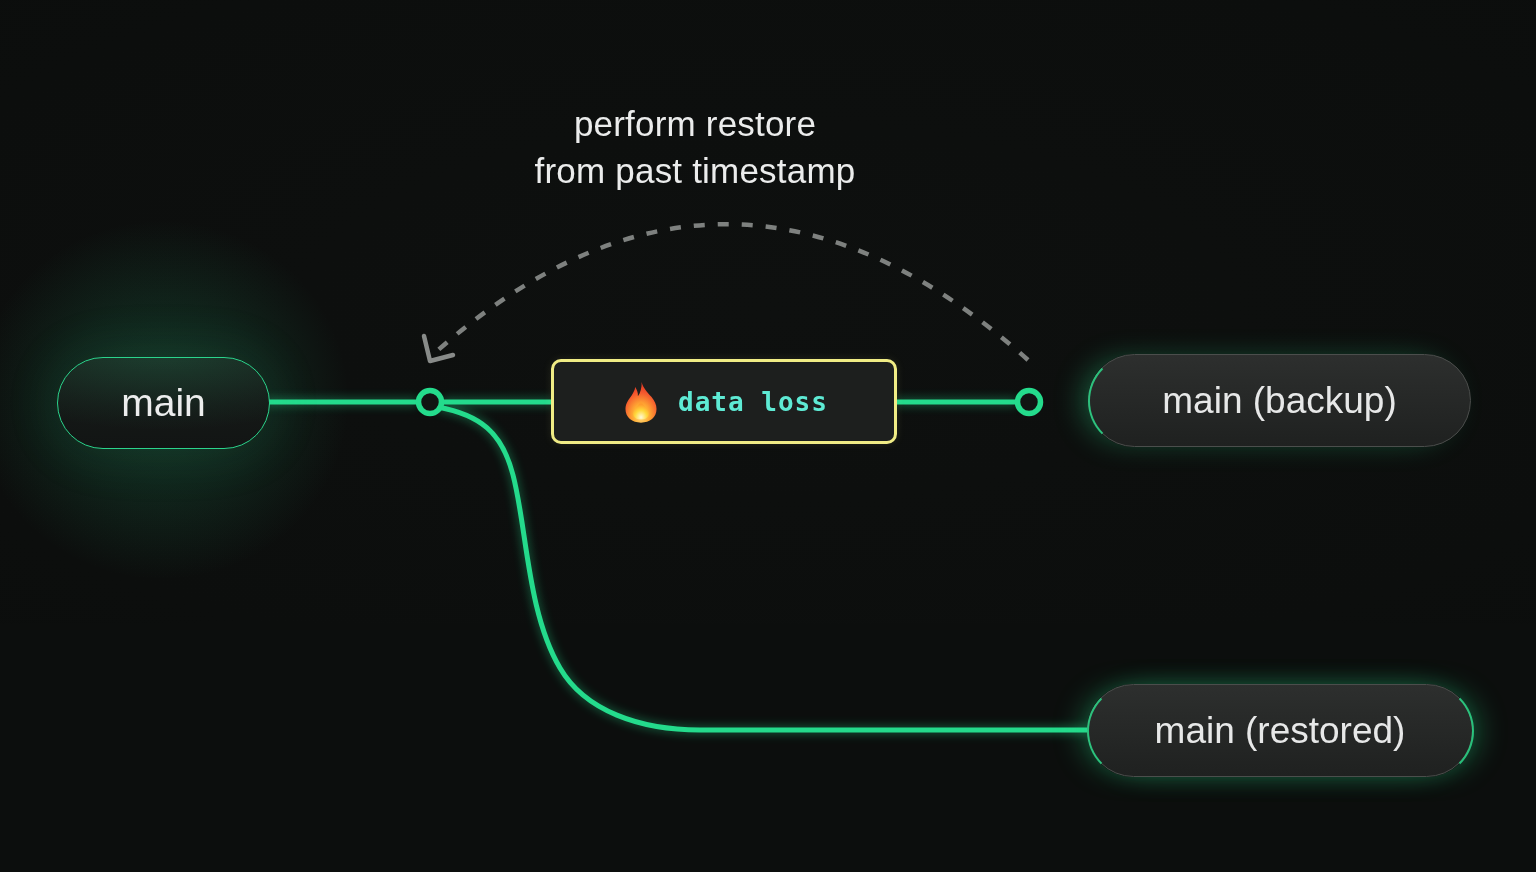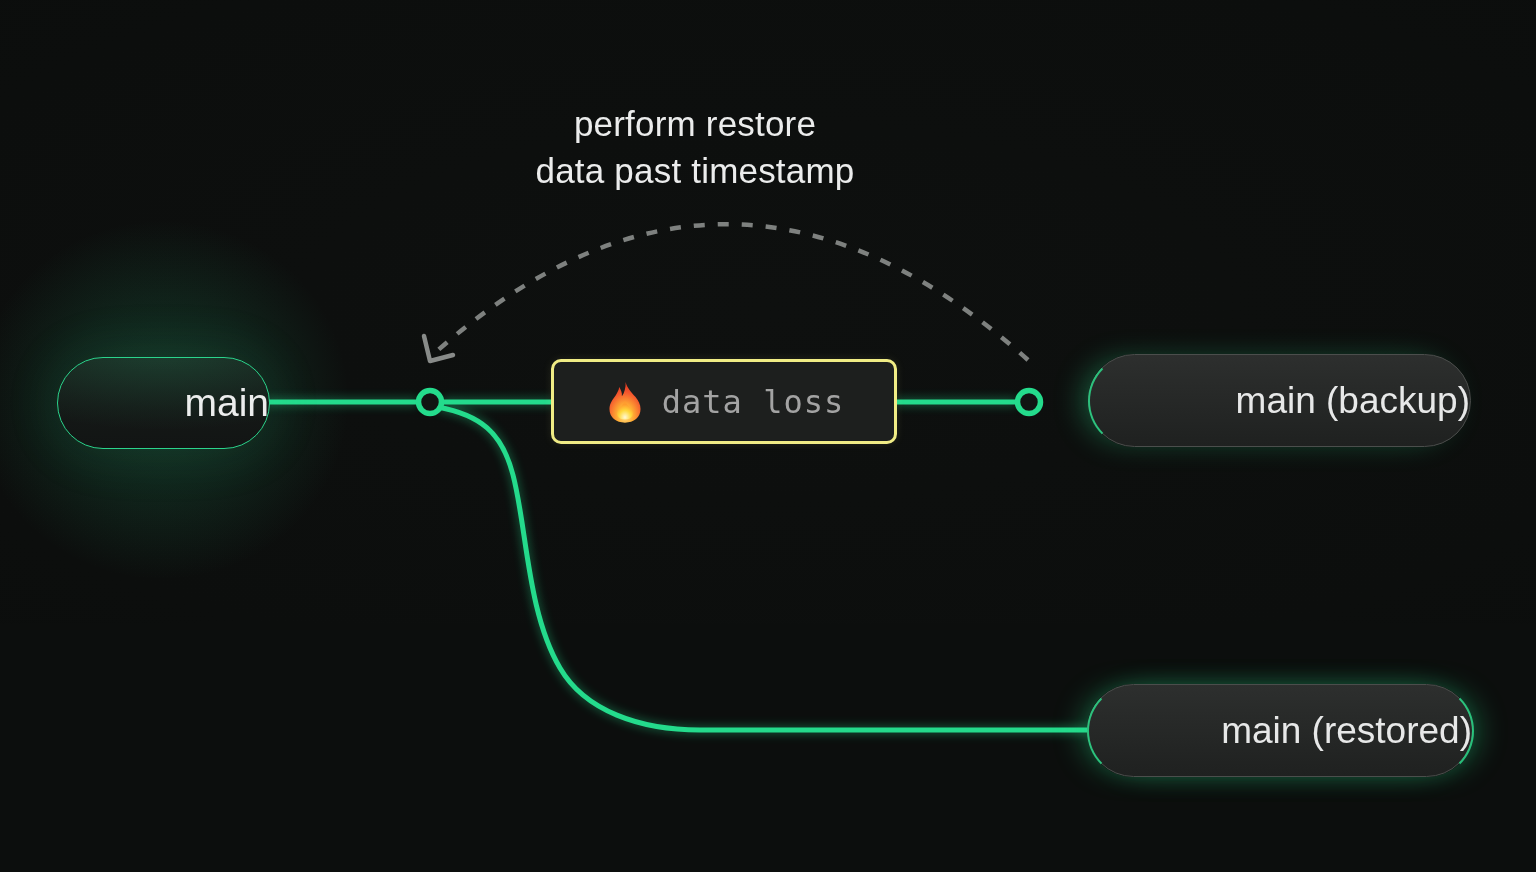--- a/index.html
+++ b/index.html
@@ -33,21 +33,21 @@
     transform: translateX(-50%);
     text-align: center;
     color: #ebecec;
     font-size: 35px;
     line-height: 47px;
     letter-spacing: 0.2px;
     white-space: nowrap;
   }
   .pill {
     position: absolute;
-    display: flex; align-items: center; justify-content: flex-end;
+    display: flex; align-items: center; justify-content: center;
     border-radius: 60px;
     color: #eceded;
     white-space: nowrap;
   }
   .pill-main {
     left: 57px; top: 357px; width: 211px; height: 90px;
     border: 1.5px solid #2bd48c;
     background:
       radial-gradient(140% 120% at 50% -10%, rgba(44,190,125,0.22) 0%, rgba(44,190,125,0.05) 55%, rgba(0,0,0,0) 75%),
       linear-gradient(180deg, #181c1a 0%, #121514 100%);
@@ -80,23 +80,23 @@
     box-sizing: border-box;
     border: 3px solid #f0ec85;
     border-radius: 10px;
     background: #1d1f1e;
     display: flex; align-items: center; justify-content: center;
     gap: 16px;
     box-shadow: 0 0 10px rgba(240,236,133,0.10);
   }
   .event-label {
     font-family: "DejaVu Sans Mono", "Liberation Mono", monospace;
-    font-weight: 400;
-    font-size: 32px;
-    color: #a3a3a3;
+    font-weight: 700;
+    font-size: 26px;
+    color: #5eead4;
     letter-spacing: 1px;
   }
   .flame { width: 42px; height: 44px; }
 </style>
 </head>
 <body>
 
 <div class="canvas">
 
   <div class="halo"></div>
@@ -122,21 +122,21 @@
 
     <circle cx="430" cy="402" r="11.5" fill="#111413" stroke="#24db8c" stroke-width="5.5"></circle>
     <circle cx="1029" cy="402" r="11.5" fill="#111413" stroke="#24db8c" stroke-width="5.5"></circle>
 
     <path d="M 1028 360 Q 730 93 437 351" stroke="#7e817f" stroke-width="4.5" stroke-dasharray="11 13" fill="none"></path>
     <path d="M 424 336 L 430 361 L 453 355" stroke="#888b89" stroke-width="4.5" fill="none" stroke-linecap="round" stroke-linejoin="round"></path>
   </svg>
 
   <div class="title">
     <div>perform restore</div>
-    <div>data past timestamp</div>
+    <div>from past timestamp</div>
   </div>
 
   <div class="pill pill-main">
     <span>main</span>
   </div>
 
   <div class="event-box">
     <svg class="flame" viewBox="0 0 32 34">
       <defs>
         <radialGradient id="flameGrad" cx="50%" cy="82%" r="75%">

